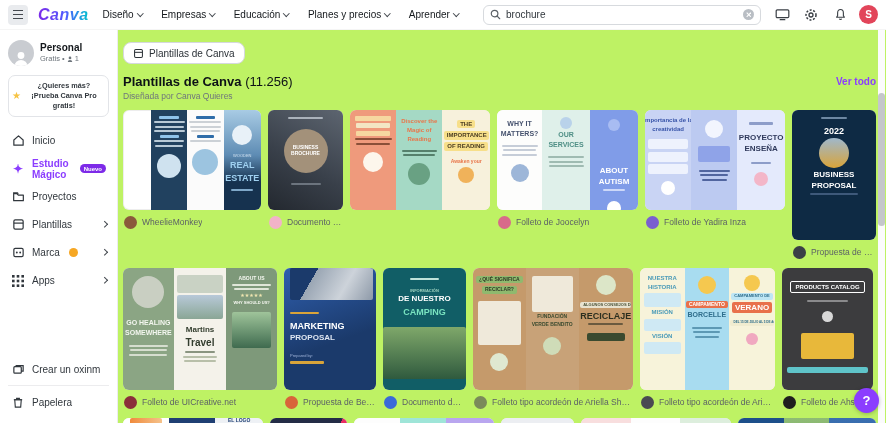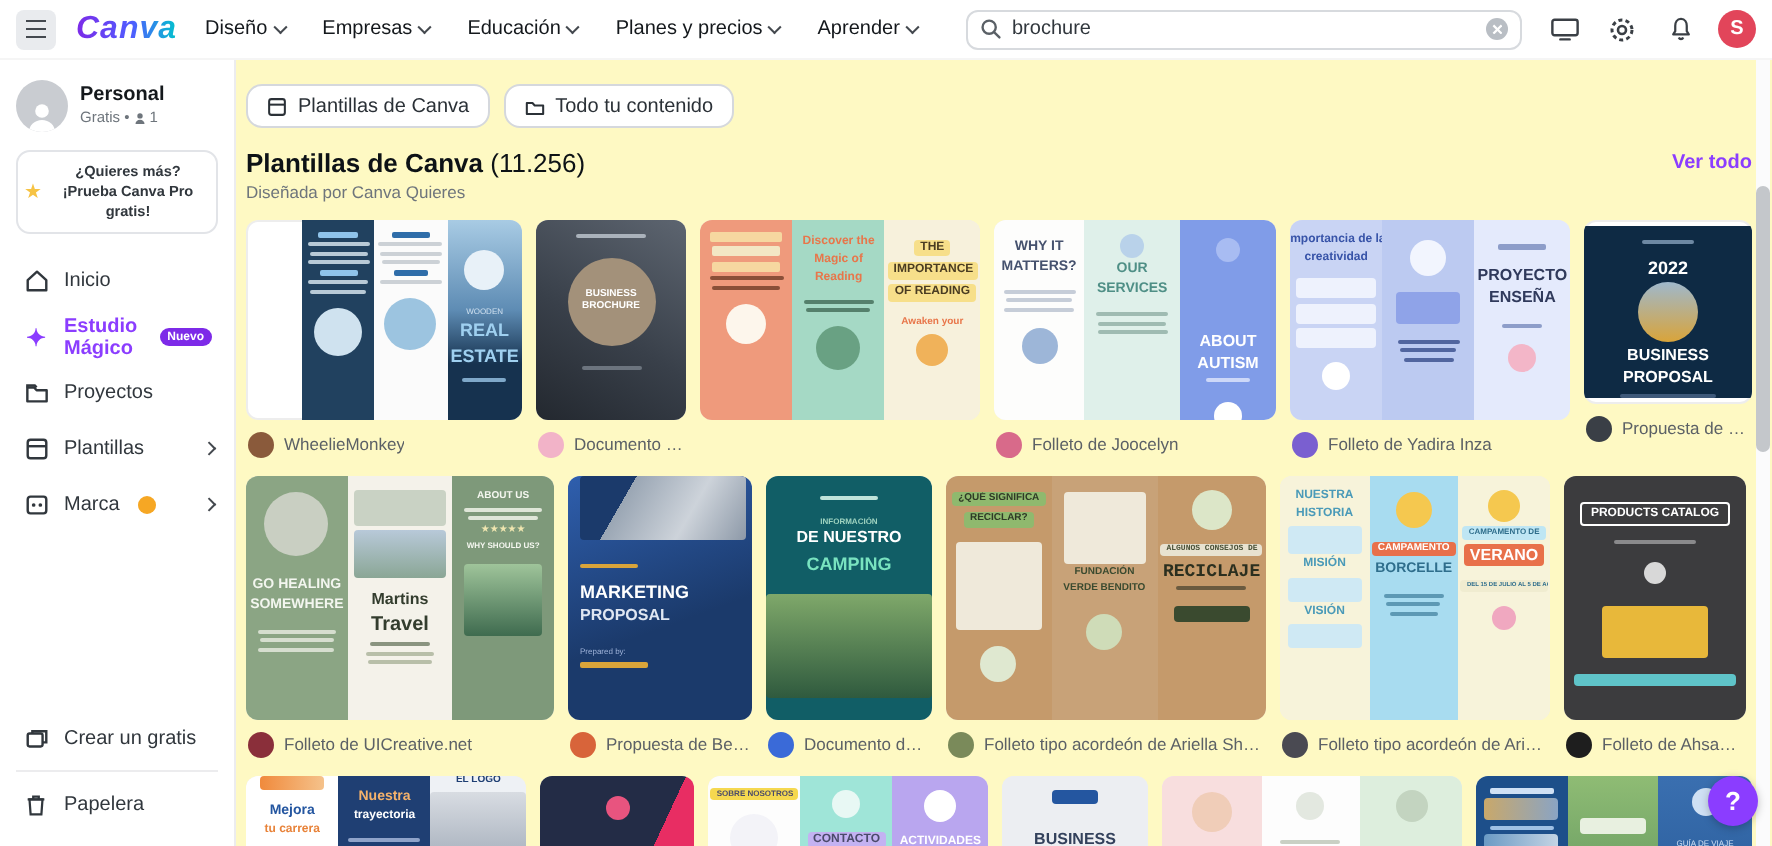--- a/index.html
+++ b/index.html
@@ -53,21 +53,21 @@
   .badge { background:#7d2ae8; color:#fff; font-size:6px; font-weight:700; border-radius:7px;
     padding:1.5px 4px; margin-left:1px;}
   .crown-dot { width:9px; height:9px; border-radius:50%; background:#f6a724; margin-left:2px; flex:none;}
   .mi-chev { margin-left:auto; }
   .sidebar-footer { margin-top:auto; }
   .sidebar-footer .menu-item { height:26px; }
   .sf-divider { height:1px; background:#ececee; margin:3px 0;}
 
   
   .main { position:absolute; top:30px; left:118px; right:0; bottom:0; overflow:hidden;
-    padding:12px 10px 0 5px; background:#fef9c3;}
+    padding:12px 10px 0 5px; background:#bef264;}
   .chips { display:flex; gap:7px; }
   .chip { height:22px; border:1px solid #d5d8dd; border-radius:8px; background:#fff; display:flex;
     align-items:center; gap:5px; padding:0 9px; font-size:10px; color:#2b3137; cursor:pointer; white-space:nowrap;}
   .head-row { display:flex; align-items:flex-start; margin-top:10px; }
   .h-title { font-size:13px; font-weight:700; color:#0d1216;}
   .h-count { font-weight:400; }
   .h-sub { font-size:8.5px; color:#6e757c; margin-top:2px;}
   .see-all { margin-left:auto; font-size:10px; font-weight:700; color:#8b3dff; cursor:pointer; margin-top:2px;}
 
   .grid { margin-top:9px; }
@@ -234,31 +234,50 @@
         <svg width="13" height="13" viewBox="0 0 14 14">
             <rect x="2" y="2.5" width="10" height="9" rx="1.5" fill="none" stroke="#31373d" stroke-width="1.3"></rect>
             <circle cx="5.2" cy="7" r="1" fill="#31373d"></circle>
             <circle cx="8.8" cy="7" r="1" fill="#31373d"></circle>
           </svg>
       </span>
       <span>Marca</span>
       <span class="crown-dot"></span>
       <span class="chev chev-right mi-chev"></span>
     </div>
+    <div class="menu-item">
+      <span class="mi-icon">
+        <svg width="12" height="12" viewBox="0 0 12 12">
+            <g fill="#31373d">
+              <rect x="0" y="0" width="2.6" height="2.6"></rect>
+              <rect x="4.7" y="0" width="2.6" height="2.6"></rect>
+              <rect x="9.4" y="0" width="2.6" height="2.6"></rect>
+              <rect x="0" y="4.7" width="2.6" height="2.6"></rect>
+              <rect x="4.7" y="4.7" width="2.6" height="2.6"></rect>
+              <rect x="9.4" y="4.7" width="2.6" height="2.6"></rect>
+              <rect x="0" y="9.4" width="2.6" height="2.6"></rect>
+              <rect x="4.7" y="9.4" width="2.6" height="2.6"></rect>
+              <rect x="9.4" y="9.4" width="2.6" height="2.6"></rect>
+            </g>
+          </svg>
+      </span>
+      <span>Apps</span>
+      <span class="chev chev-right mi-chev"></span>
+    </div>
   </div>
 
   <div class="sidebar-footer">
     <div class="menu-item">
       <span class="mi-icon">
         <svg width="13" height="13" viewBox="0 0 14 14">
             <rect x="2" y="4" width="8" height="7" rx="1" fill="none" stroke="#31373d" stroke-width="1.3"></rect>
             <path d="M4.5 4 V2.8 h7.5 v6 H10" fill="none" stroke="#31373d" stroke-width="1.3"></path>
           </svg>
       </span>
-      <span>Crear un gratis</span>
+      <span>Crear un oxinm</span>
     </div>
     <div class="sf-divider"></div>
     <div class="menu-item">
       <span class="mi-icon">
         <svg width="12" height="13" viewBox="0 0 12 14">
             <path d="M2.5 4 h7 l-.6 8 h-5.8 z" fill="none" stroke="#31373d" stroke-width="1.2"></path>
             <line x1="1.5" y1="4" x2="10.5" y2="4" stroke="#31373d" stroke-width="1.2"></line>
             <path d="M4.5 4 V2.5 h3 V4" fill="none" stroke="#31373d" stroke-width="1.2"></path>
           </svg>
       </span>
@@ -269,26 +288,20 @@
 
 <div class="main">
   <div class="chips">
     <div class="chip">
       <svg width="11" height="11" viewBox="0 0 14 14">
           <rect x="2" y="2" width="10" height="10" rx="1.5" fill="none" stroke="#2b3137" stroke-width="1.3"></rect>
           <line x1="2" y1="5.5" x2="12" y2="5.5" stroke="#2b3137" stroke-width="1.3"></line>
         </svg>
       <span>Plantillas de Canva</span>
     </div>
-    <div class="chip">
-      <svg width="11" height="11" viewBox="0 0 14 14">
-          <path d="M1.8 4.5 h3.6 l1.4 1.5 h5.4 v5.5 h-10.4 z" fill="none" stroke="#2b3137" stroke-width="1.3" stroke-linejoin="round"></path>
-        </svg>
-      <span>Todo tu contenido</span>
-    </div>
   </div>
 
   <div class="head-row">
     <div>
       <div class="h-title">
         <span>Plantillas de Canva</span>
         <span class="h-count">(11.256)</span>
       </div>
       <div class="h-sub">Diseñada por Canva Quieres</div>
     </div>
@@ -461,21 +474,21 @@
               <div style="height: 3px; flex: 0 0 auto;"></div>
               <div class="circ" style="height: 14px; width: 14px; background: rgb(243, 182, 200);"></div>
             </div>
           </div>
           <div class="meta">
             <span class="meta-avatar" style="background: rgb(122, 95, 208);"></span>
             <span class="meta-text">Folleto de Yadira Inza</span>
           </div>
         </div>
         <div class="card" style="width: 84px;">
-          <div class="thumb" style="height: 92px; align-items: center;">
+          <div class="thumb" style="height: 130px;">
             <div class="panel" style="background: rgb(14, 42, 68);">
               <div style="height: 4px; flex: 0 0 auto;"></div>
               <div class="bar" style="width: 30%; height: 2px; background: rgb(109, 136, 163);"></div>
               <div style="height: 2px; flex: 0 0 auto;"></div>
               <div class="tx" style="color: rgb(255, 255, 255); font-size: 9px; font-weight: 800;">2022</div>
               <div class="circ" style="height: 30px; width: 30px; background: linear-gradient(rgb(159, 184, 204), rgb(217, 164, 58));"></div>
               <div class="tx" style="color: rgb(255, 255, 255); font-size: 8px; font-weight: 800;">BUSINESS</div>
               <div class="tx" style="color: rgb(255, 255, 255); font-size: 8px; font-weight: 800;">PROPOSAL</div>
               <div class="bar" style="width: 56%; height: 2px; background: rgb(62, 89, 122);"></div>
             </div>
@@ -576,21 +589,21 @@
               <div class="circ" style="height: 18px; width: 18px; background: rgb(223, 232, 208);"></div>
             </div>
             <div class="panel" style="width: 33%; flex: 0 0 auto; background: rgb(200, 162, 120);">
               <div style="height: 5px; flex: 0 0 auto;"></div>
               <div class="rect" style="width: 78%; height: 36px; background: rgb(239, 233, 218);"></div>
               <div class="tx" style="color: rgb(58, 74, 47); font-size: 5px; font-weight: 800;">FUNDACIÓN</div>
               <div class="tx" style="color: rgb(58, 74, 47); font-size: 5px; font-weight: 800;">VERDE BENDITO</div>
               <div style="height: 4px; flex: 0 0 auto;"></div>
               <div class="circ" style="height: 18px; width: 18px; background: rgb(207, 220, 184);"></div>
             </div>
-            <div class="panel" style="width: 34%; flex: 0 0 auto; background: rgb(197, 154, 107); font-family: Liberation Mono, monospace;">
+            <div class="panel" style="width: 34%; flex: 0 0 auto; background: rgb(197, 154, 107);">
               <div style="height: 4px; flex: 0 0 auto;"></div>
               <div class="circ" style="height: 20px; width: 20px; background: rgb(220, 230, 200);"></div>
               <div style="height: 2px; flex: 0 0 auto;"></div>
               <div class="tag" style="color: rgb(74, 82, 56); background: rgb(232, 226, 208); font-size: 4px;">ALGUNOS CONSEJOS DE</div>
               <div class="tx" style="color: rgb(43, 47, 31); font-size: 9px; font-weight: 800;">RECICLAJE</div>
               <div class="bar" style="width: 64%; height: 2px; background: rgb(106, 90, 63);"></div>
               <div style="height: 3px; flex: 0 0 auto;"></div>
               <div class="rect" style="width: 70%; height: 8px; background: rgb(58, 74, 47);"></div>
             </div>
           </div>

